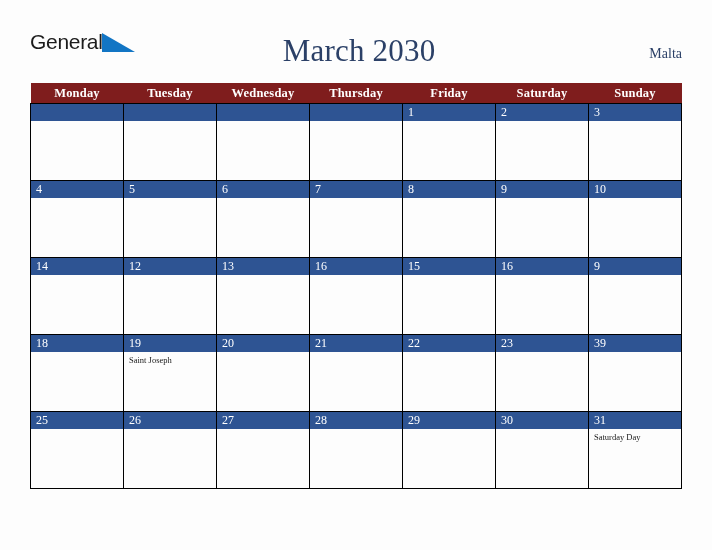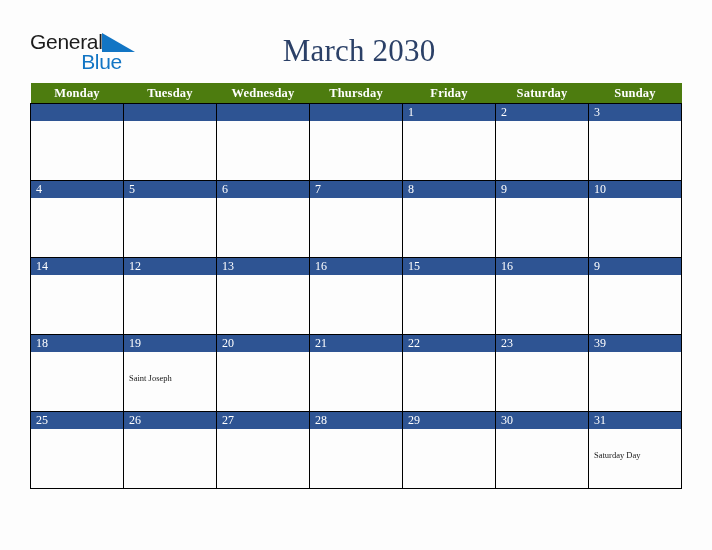--- a/index.html
+++ b/index.html
@@ -107,21 +107,21 @@
   .calendar {
     position: absolute;
     left: 30px;
     top: 83px;
     width: 652px;
     border-collapse: collapse;
     table-layout: fixed;
   }
 
   .calendar thead th {
-    background: #4d7c0f;
+    background: #7f1d1d;
     color: #ffffff;
     font-size: 12.5px;
     font-weight: bold;
     height: 16px;
     line-height: 20px;
     text-align: center;
     padding: 0;
     border: none;
     letter-spacing: 0.2px;
   }
@@ -140,21 +140,21 @@
     background: #2e5493;
     color: #ffffff;
     font-size: 12px;
     line-height: 17px;
     padding-left: 5px;
     overflow: hidden;
     white-space: nowrap;
   }
 
   .holidays {
-    padding: 21px 4px 0 5px;
+    padding: 3px 4px 0 5px;
   }
 
   .holiday {
     font-size: 8.5px;
     line-height: 11px;
     color: #1a1a1a;
     white-space: nowrap;
     overflow: hidden;
   }
 </style>
@@ -164,27 +164,25 @@
 <div class="page">
 
   <div class="header">
 
     <div class="brand">
       <span class="brand-row1">
         <span class="brand-general">General</span><span class="brand-triangle"><svg width="34" height="20" viewBox="0 0 34 20" xmlns="http://www.w3.org/2000/svg">
               <polygon points="0,0 33,19 0,19" fill="#1275c4"></polygon>
             </svg></span>
       </span>
-      <span class="brand-row2">
-        <span class="brand-blue">Blue</span>
-      </span>
     </div>
 
     <div class="title">March 2030</div>
 
+    <div class="country">Malta</div>
 
   </div>
 
   <table class="calendar">
     <thead>
       <tr>
           <th>Monday</th>
           <th>Tuesday</th>
           <th>Wednesday</th>
           <th>Thursday</th>

